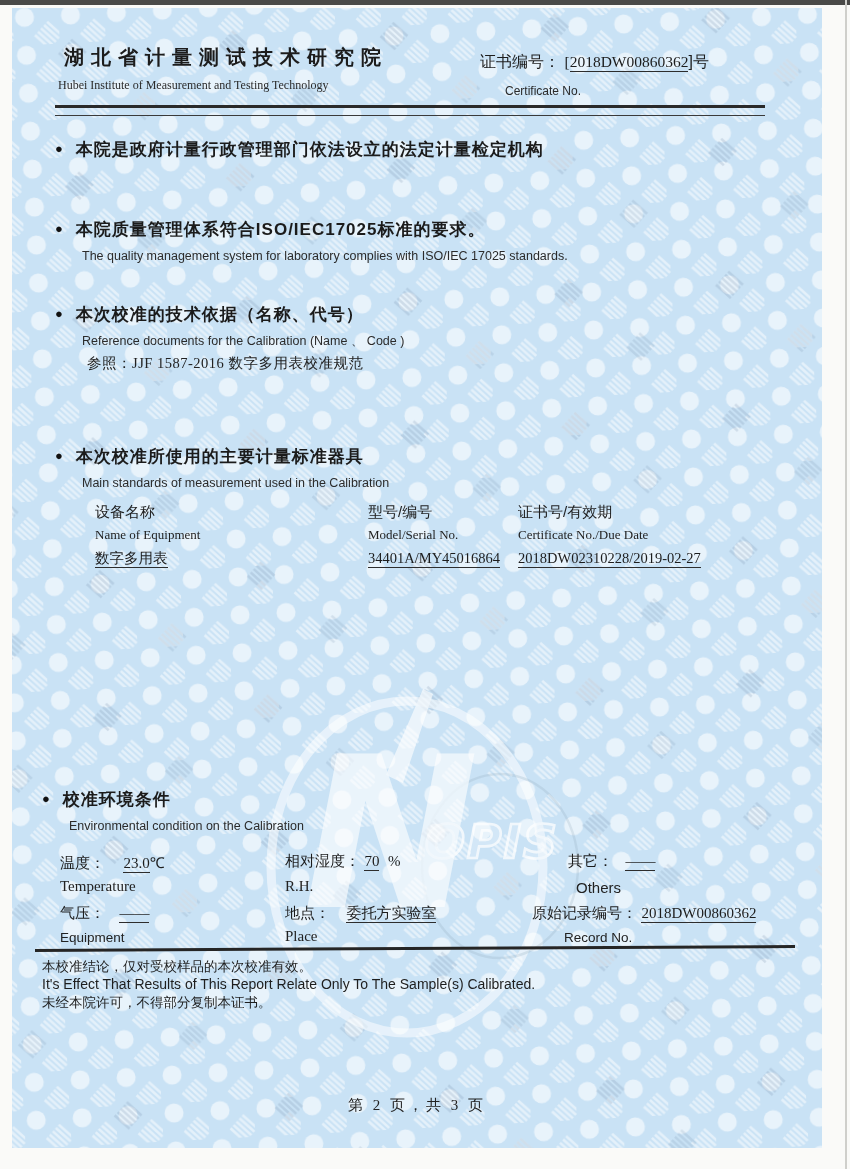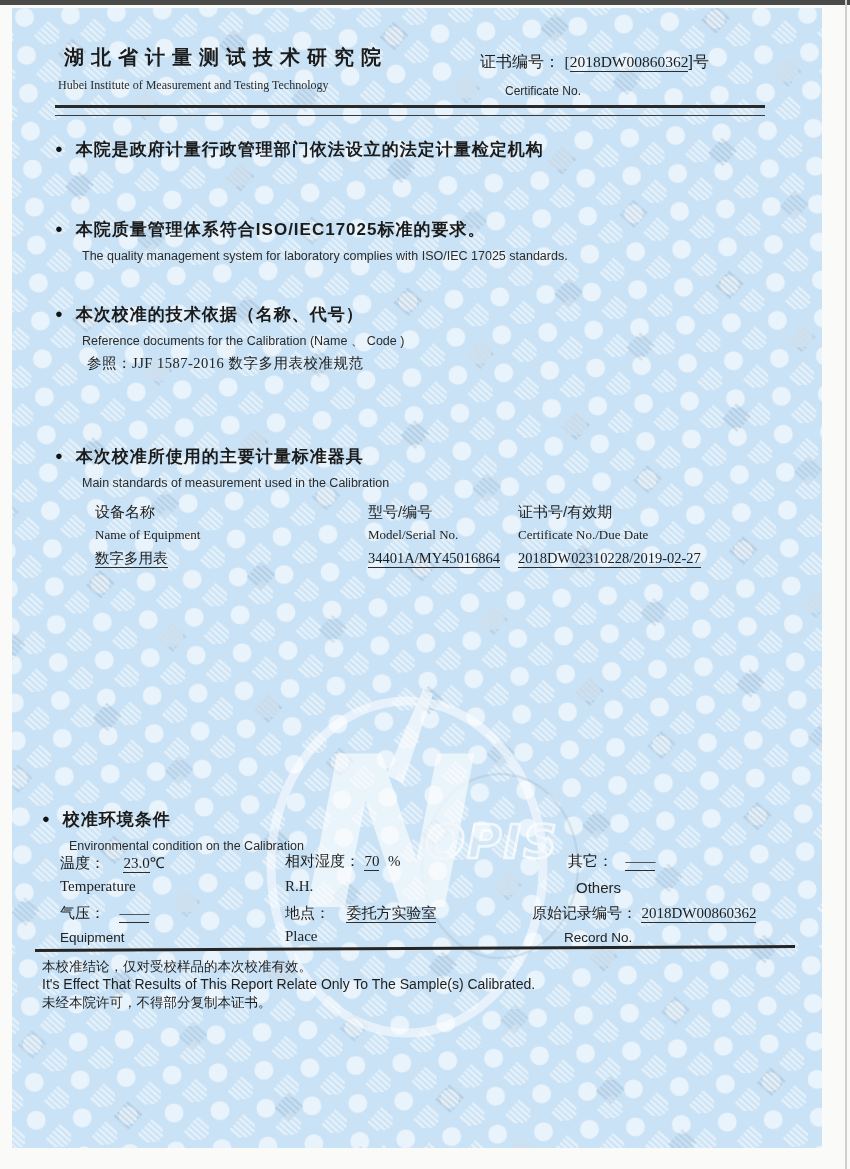--- a/index.html
+++ b/index.html
@@ -133,21 +133,21 @@
     <div class="eq-cn">型号/编号</div>
     <div class="eq-en">Model/Serial No.</div>
     <div><span class="eq-val u">34401A/MY45016864</span></div>
   </div>
   <div class="abs eq-col" style="left:506px;">
     <div class="eq-cn">证书号/有效期</div>
     <div class="eq-en">Certificate No./Due Date</div>
     <div><span class="eq-val u">2018DW02310228/2019-02-27</span></div>
   </div>
 
-  <div class="abs stmt" style="left:30px;top:800px;">
+  <div class="abs stmt" style="left:30px;top:780px;">
     <span class="b-dot">●</span><span class="b-cn">校准环境条件</span>
     <span class="b-en">Environmental condition on the Calibration</span>
   </div>
 
   <div class="abs" style="left:48px;top:844px;">
     <span class="env-lab">温度：</span>
     <span class="env-val u" style="margin-left:14px;">23.0</span><span class="env-val">℃</span>
   </div>
   <div class="abs" style="left:273px;top:844px;">
     <span class="env-lab">相对湿度：</span>
@@ -179,14 +179,15 @@
   <div class="abs env-en-sans" style="left:48px;top:922px;">Equipment</div>
   <div class="abs env-en-serif" style="left:273px;top:920px;text-align:center;">Place</div>
   <div class="abs env-en-sans" style="left:552px;top:922px;">Record No.</div>
 
   <div class="abs thick-rule"></div>
 
   <div class="abs note" style="top:950px;">本校准结论，仅对受校样品的本次校准有效。</div>
   <div class="abs note" style="top:986px;">未经本院许可，不得部分复制本证书。</div>
   <div class="abs note" style="top:968px;font-size:14px;">It's Effect That Results  of This Report Relate Only To The Sample(s) Calibrated.</div>
 
+  <div class="abs pagenum">第 2 页，共 3 页</div>
 
 </div>
 
 </body></html>

